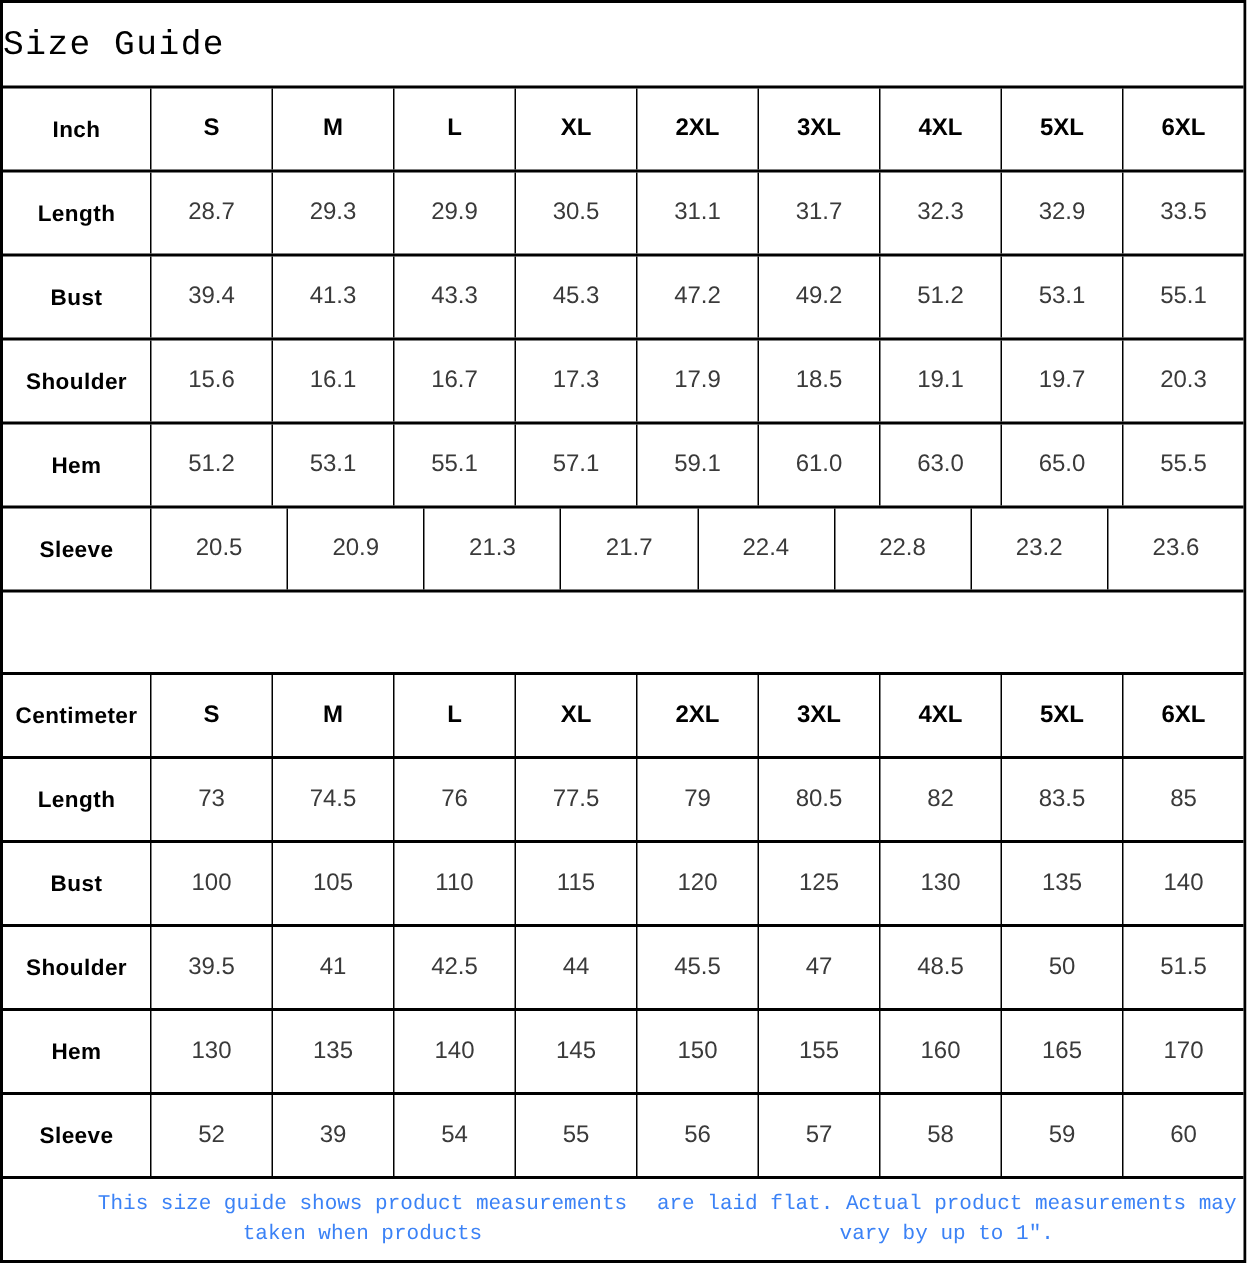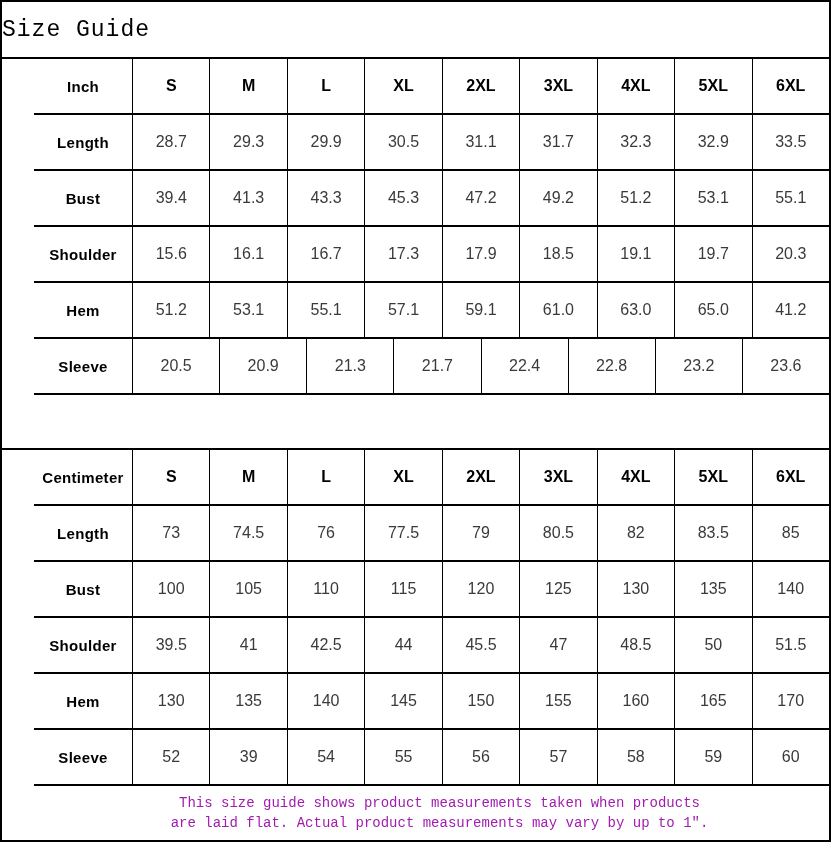--- a/index.html
+++ b/index.html
@@ -22,44 +22,43 @@
   }
   .title-text {
     font-family: "Liberation Mono", "DejaVu Sans Mono", monospace;
     font-size: 23px; font-weight: 400; letter-spacing: 1px; color: #000;
   }
   .size-table { display: block; }
   .row {
     display: flex;
     height: 56px;
     border-bottom: 2px solid var(--border-color, #000);
-    margin-left: 32px;
   }
   .cell {
     display: flex; align-items: center; justify-content: center;
     font-size: 16px;
   }
   .cell + .cell { border-left: 1px solid var(--border-color, #000); }
   .label-cell {
     width: 98px; flex: none;
     font-weight: 700; color: #000;
     font-size: 15px;
     letter-spacing: 0.3px;
   }
   .val-cell { flex: 1; color: var(--value-color, #3a3a3a); font-weight: 400; }
   .header-row .val-cell { font-weight: 700; color: #000; font-size: 16px; }
   .spacer-row {
     height: 55px;
     border-bottom: 2px solid var(--border-color, #000);
   }
   .footer-row {
     flex: 1;
-    display: flex; flex-direction: column; align-items: center; justify-content: center;
+    display: flex; align-items: center; justify-content: center;
     font-family: "Liberation Mono", "DejaVu Sans Mono", monospace;
-    font-size: 14px; line-height: 20px; color: #a21caf;
+    font-size: 14px; line-height: 20px; color: #3b82f6;
     text-align: center;
     margin-left: 48px;
   }
 </style>
 </head>
 <body>
 
 <div class="sheet" style="--border-color: #000000; --value-color: #3a3a3a; --bg-color: #ffffff;">
   <div class="title-row">
     <span class="title-text">Size Guide</span>
@@ -121,21 +120,21 @@
   <div class="row">
     <div class="cell label-cell">Hem</div>
     <div class="cell val-cell">51.2</div>
     <div class="cell val-cell">53.1</div>
     <div class="cell val-cell">55.1</div>
     <div class="cell val-cell">57.1</div>
     <div class="cell val-cell">59.1</div>
     <div class="cell val-cell">61.0</div>
     <div class="cell val-cell">63.0</div>
     <div class="cell val-cell">65.0</div>
-    <div class="cell val-cell">41.2</div>
+    <div class="cell val-cell">55.5</div>
   </div>
 
   <div class="row">
     <div class="cell label-cell">Sleeve</div>
     <div class="cell val-cell">20.5</div>
     <div class="cell val-cell">20.9</div>
     <div class="cell val-cell">21.3</div>
     <div class="cell val-cell">21.7</div>
     <div class="cell val-cell">22.4</div>
     <div class="cell val-cell">22.8</div>

